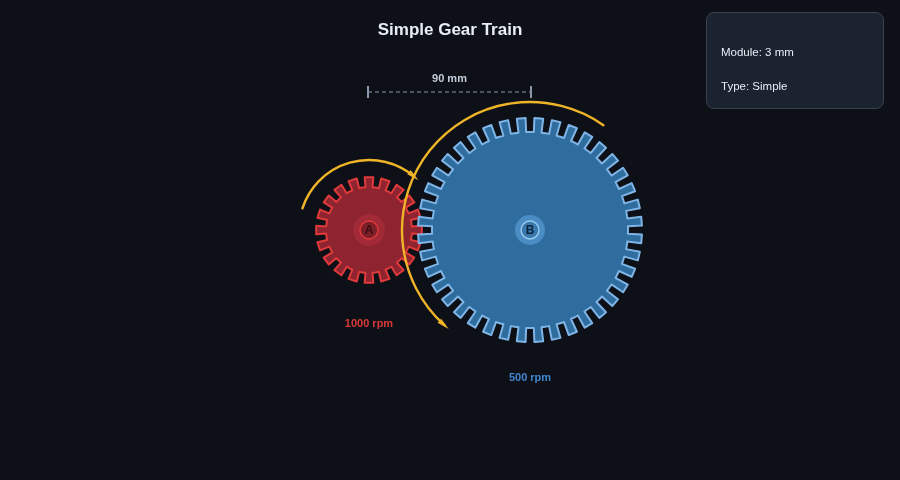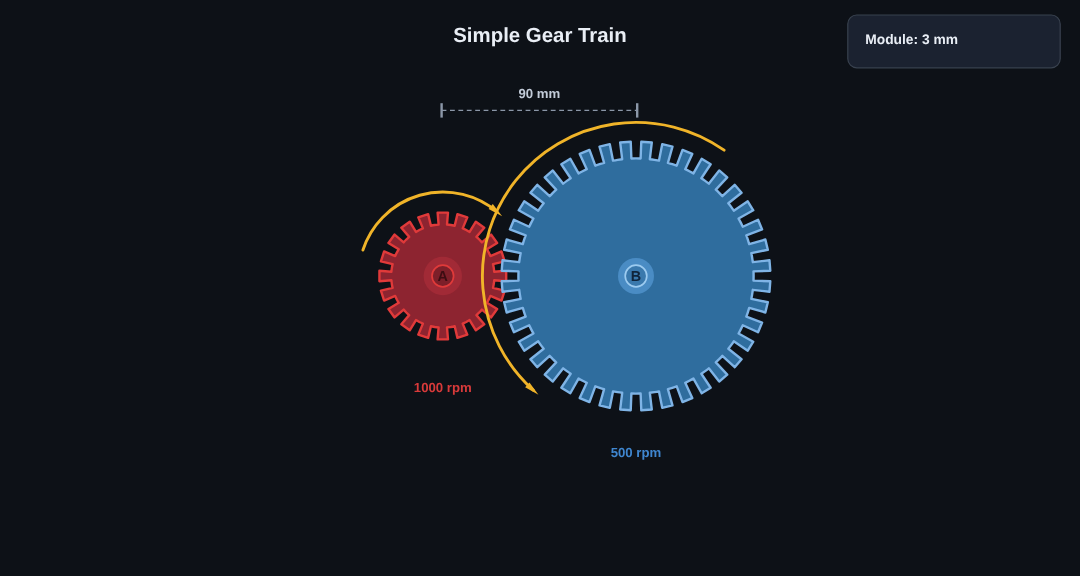--- a/index.html
+++ b/index.html
@@ -95,24 +95,25 @@
     top: 12px;
     width: 178px;
     box-sizing: border-box;
     padding: 13px 14px 14px 14px;
     background: #1b2230;
     border: 1px solid #39424f;
     border-radius: 8px;
   }
   .info-row {
     font-size: 11.5px;
-    font-weight: bold;
+    font-weight: normal;
     color: #e9eef5;
     line-height: 16px;
     white-space: nowrap;
+    margin-top: 18px;
   }
 </style>
 </head>
 <body>
 
 <div id="stage">
 
   <svg id="diagram-svg" width="900" height="480" viewBox="0 0 900 480">
 
     <text id="title" class="title-text" x="450" y="35" text-anchor="middle">Simple Gear Train</text>
@@ -145,15 +146,16 @@
         <polygon class="rot-head" points="448.70,329.04 437.63,322.68 441.22,318.70"></polygon>
       </g>
     <g id="rpm-group">
         <text x="369" y="327" text-anchor="middle" class="rpm-a">1000 rpm</text>
         <text x="530" y="381" text-anchor="middle" class="rpm-b">500 rpm</text>
       </g>
   </svg>
 
   <div id="info-panel">
     <div class="info-row">Module: 3 mm</div>
+    <div class="info-row">Type: Simple</div>
   </div>
 
 </div>
 
 </body></html>

